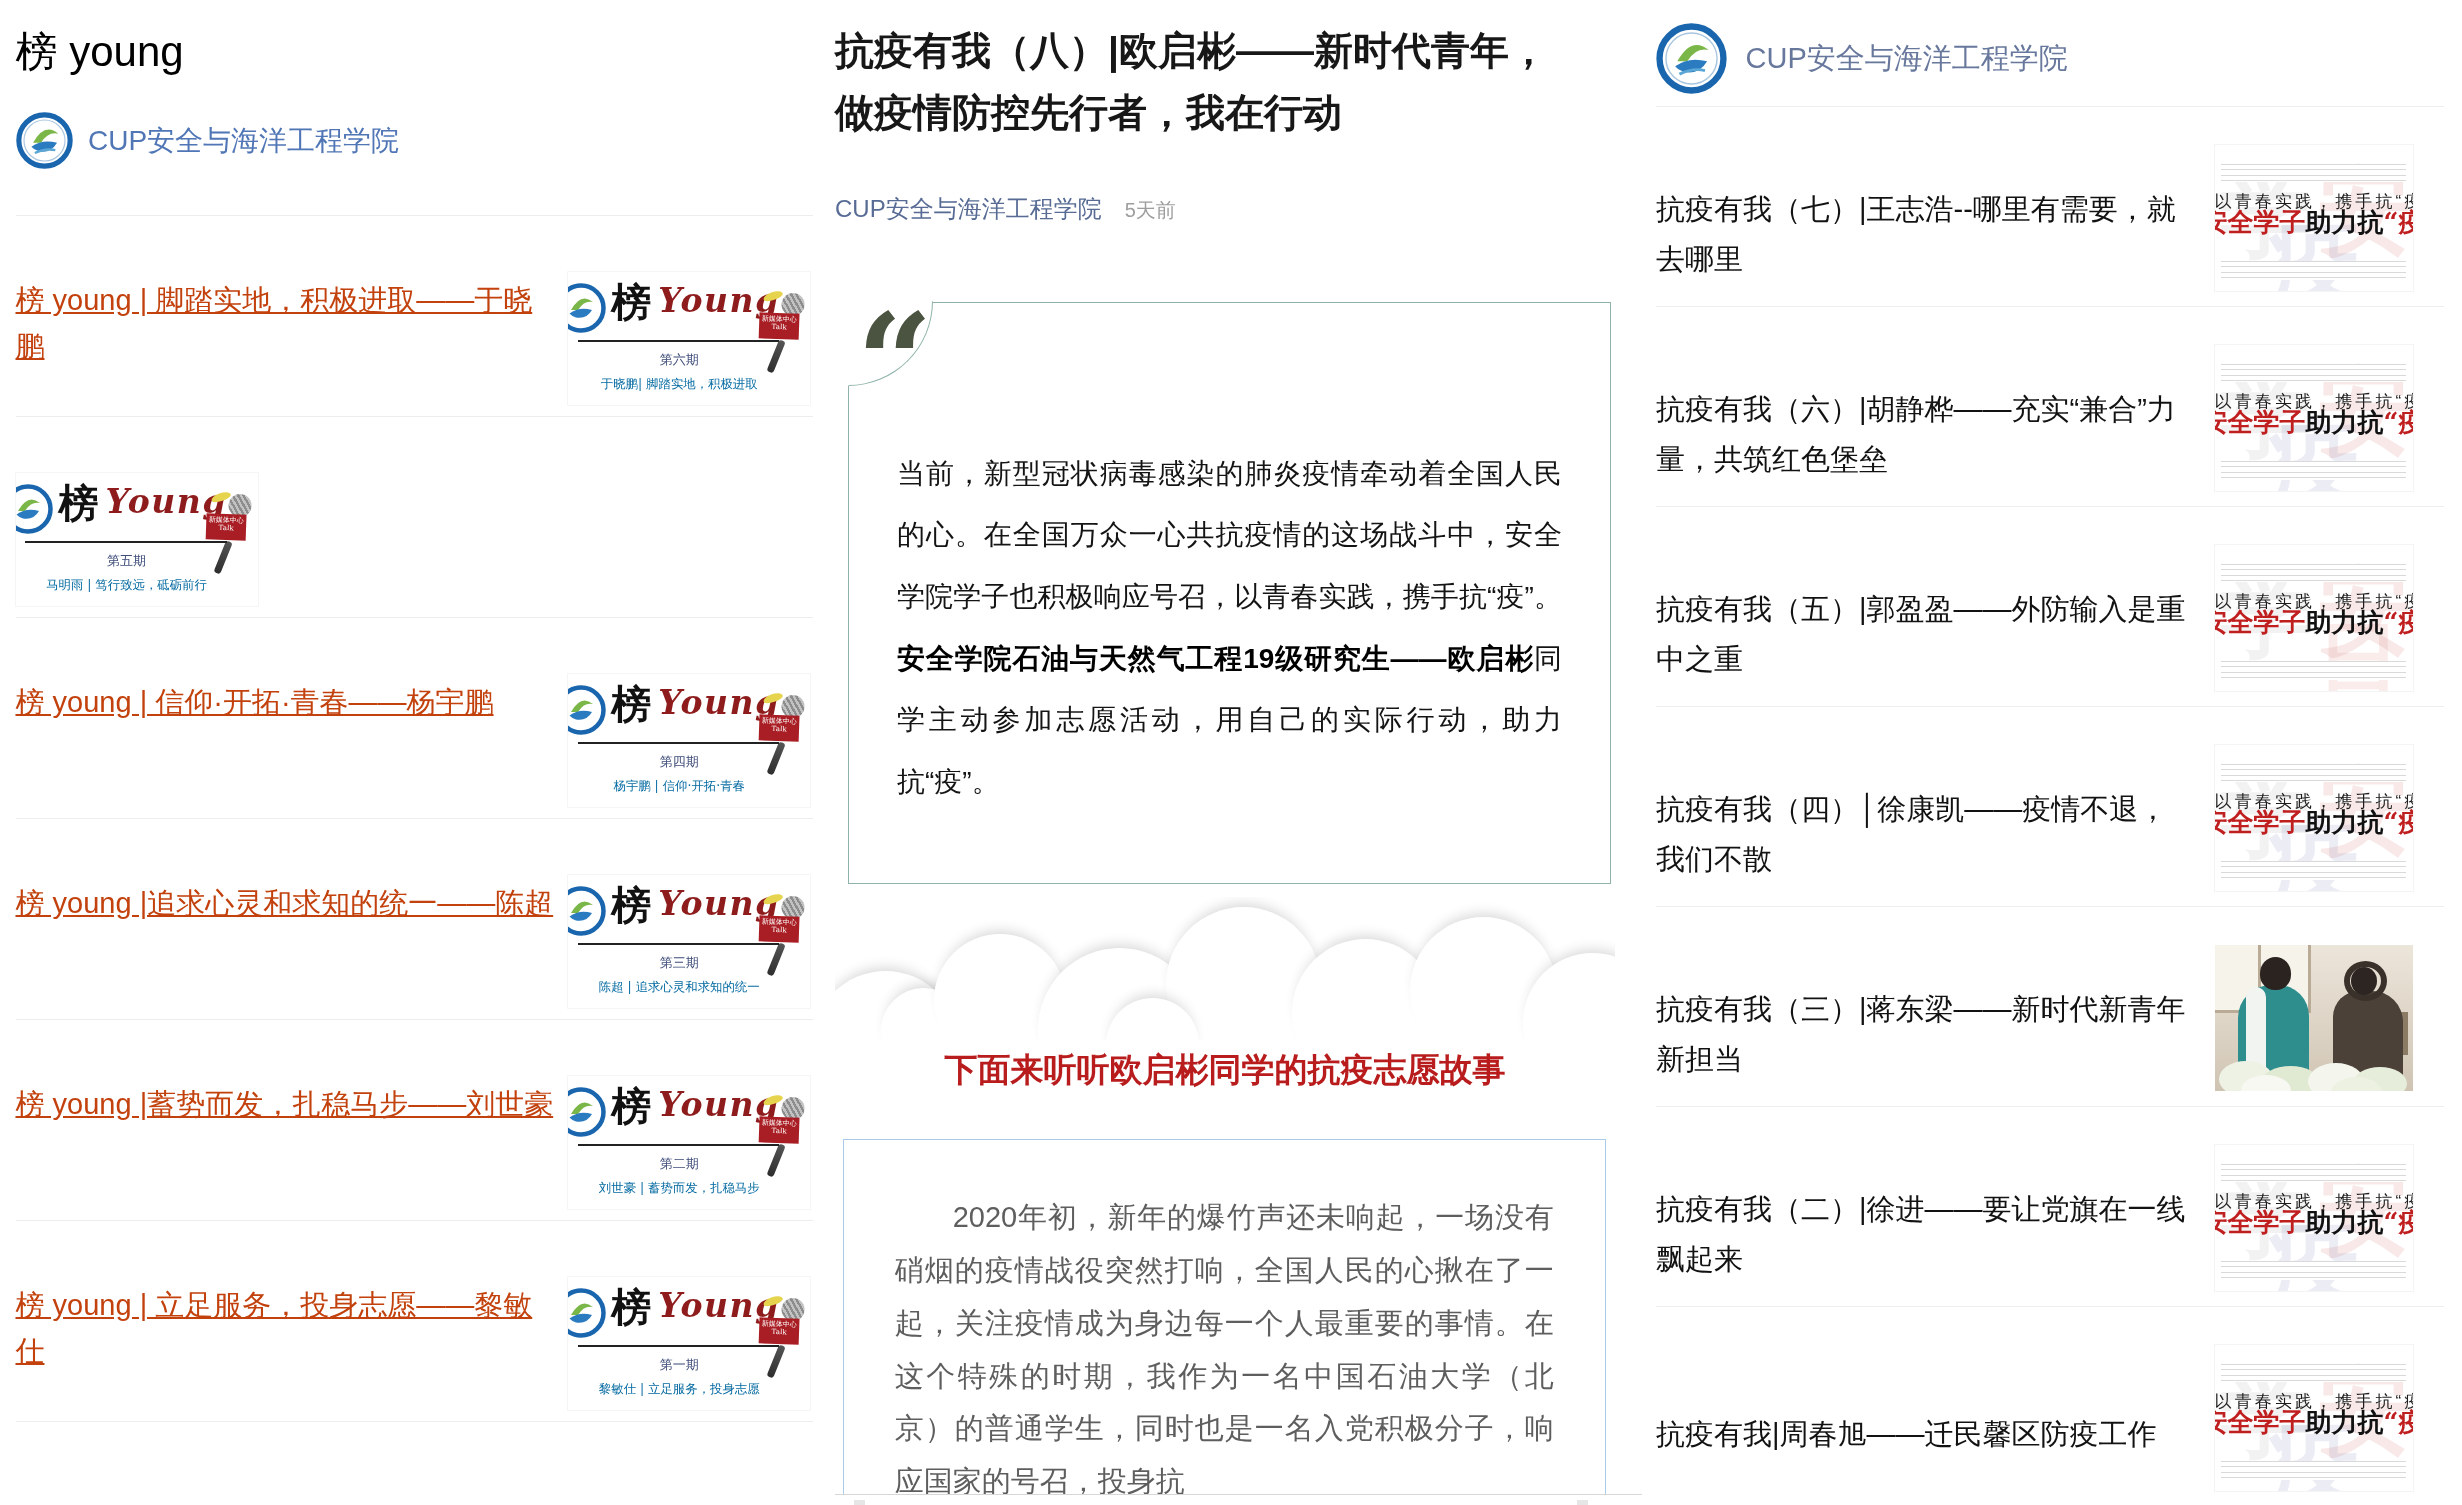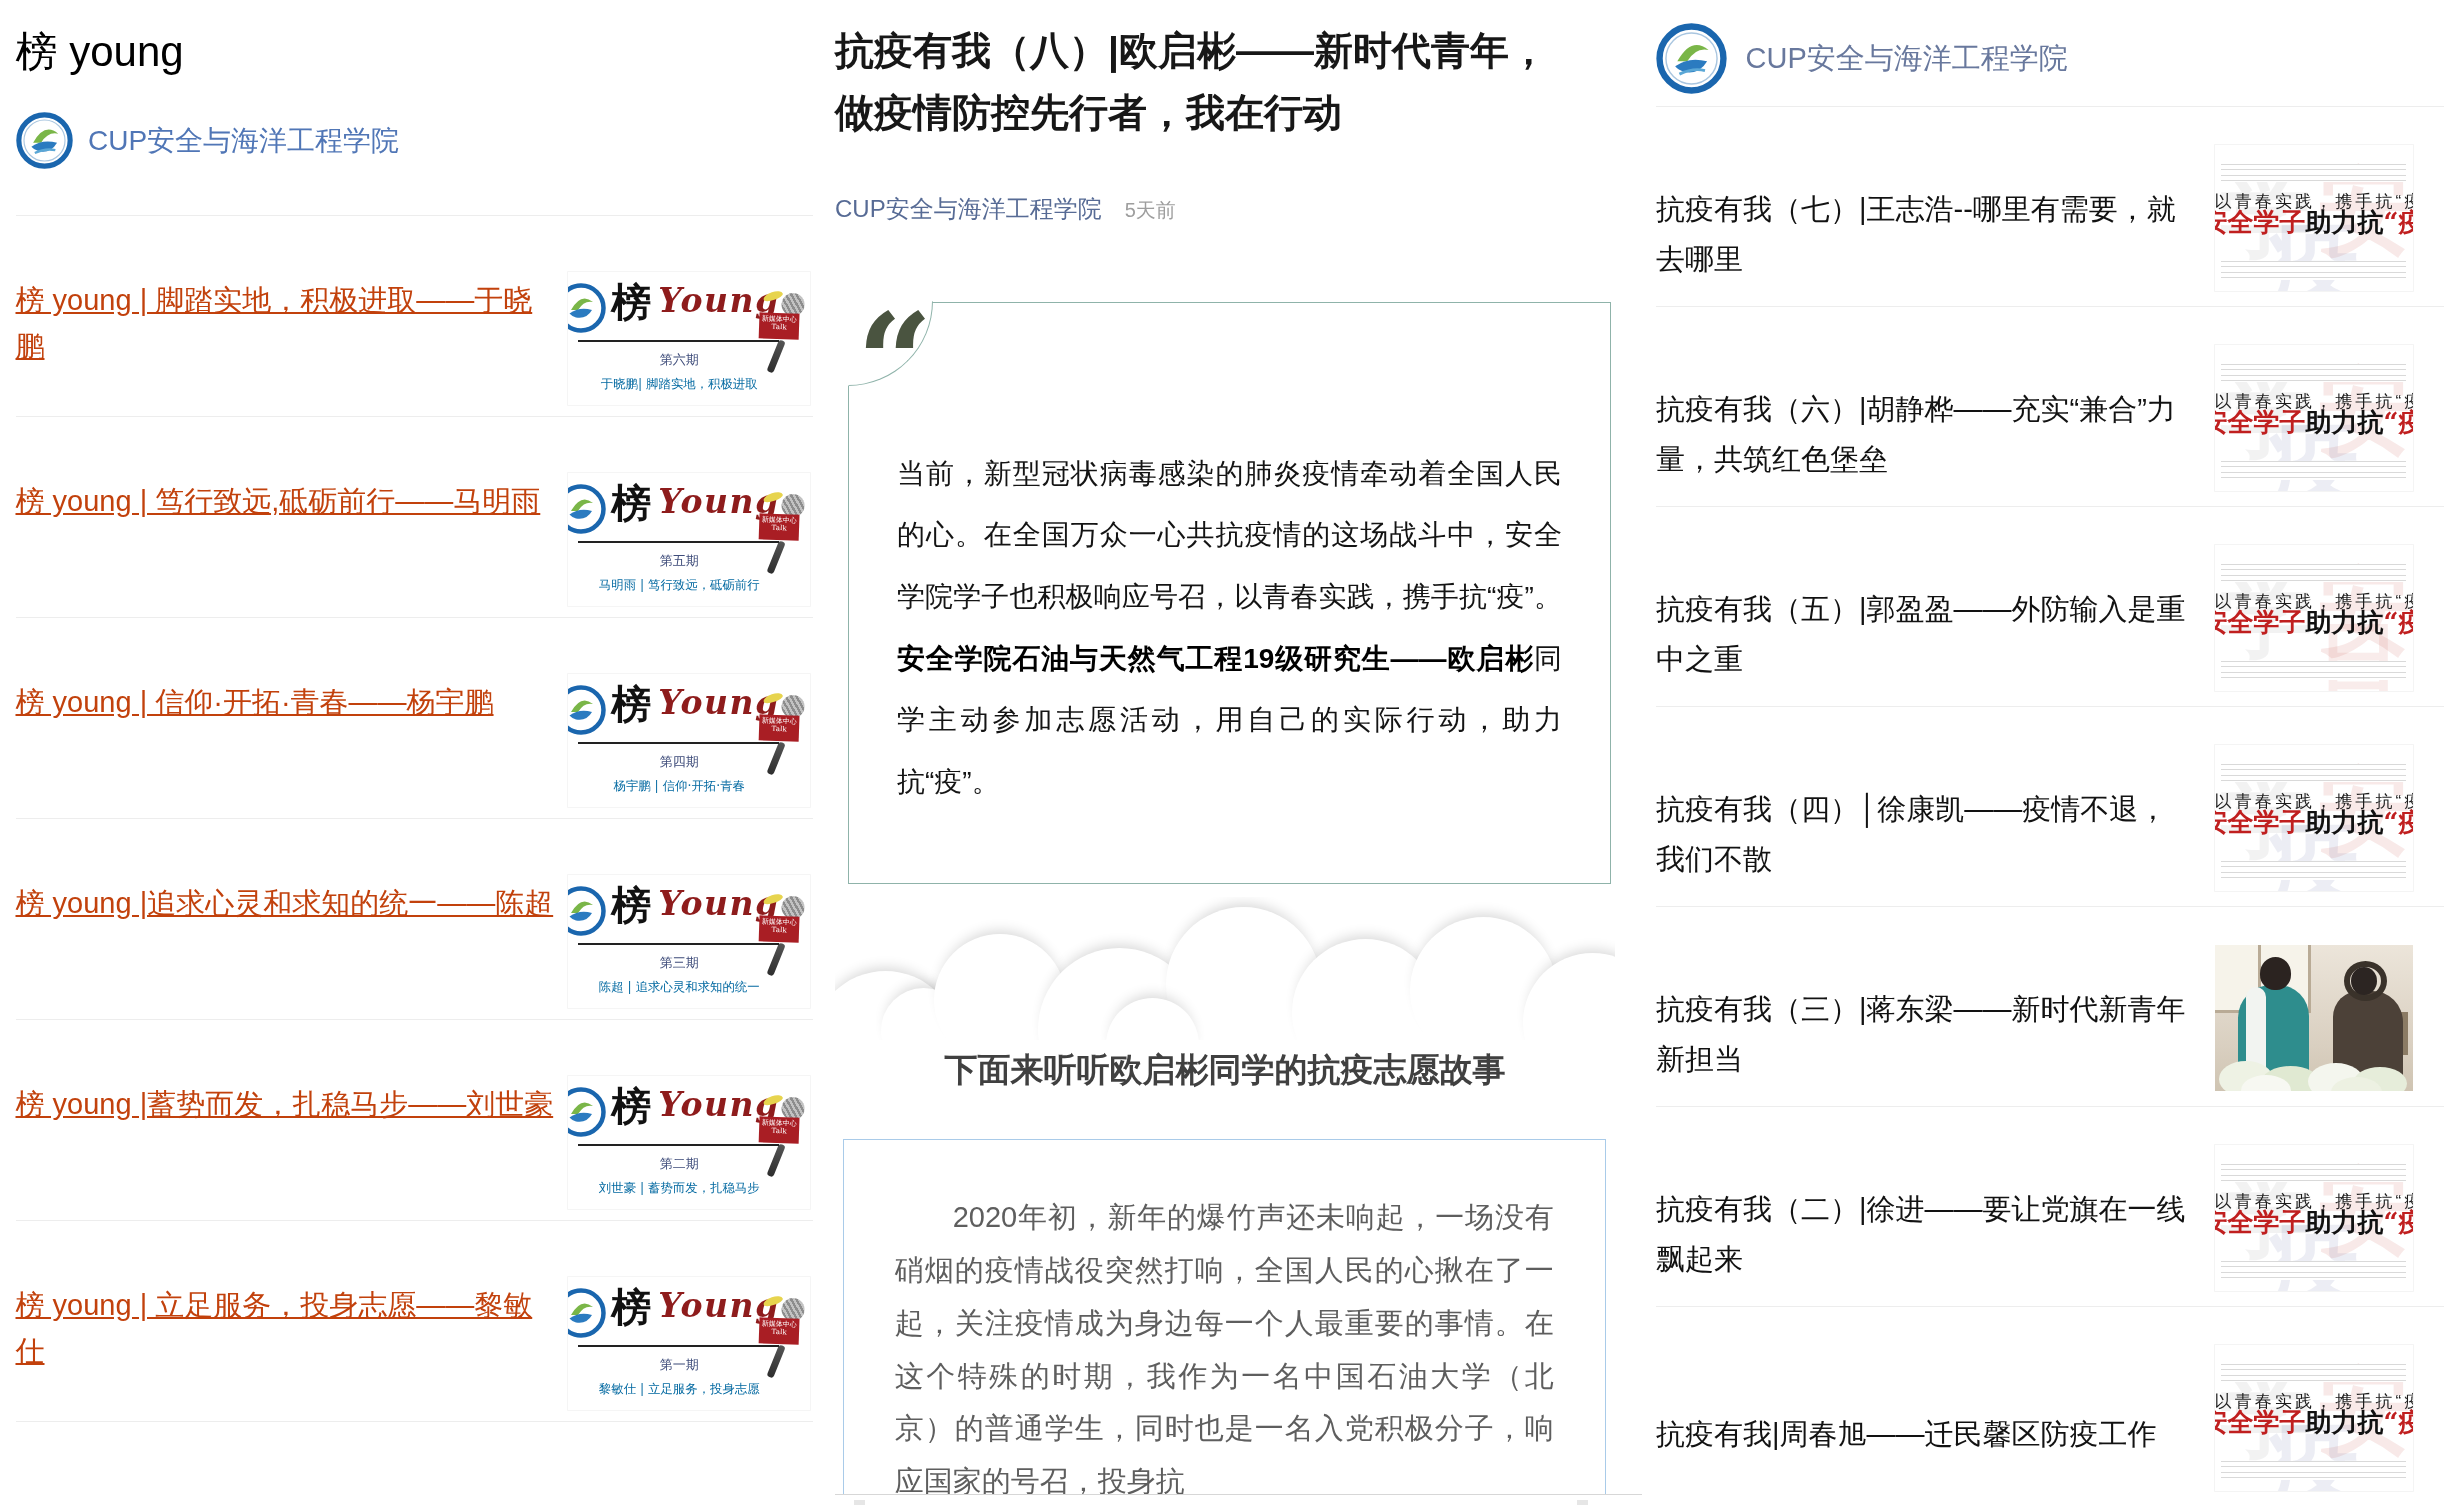--- a/index.html
+++ b/index.html
@@ -62,21 +62,21 @@
     border-radius:0 0 100% 0;}
   .quote-mark{position:absolute;top:-6.2px;left:7.7px;font-family:"DejaVu Serif",serif;font-weight:700;
     font-size:132px;line-height:1;color:#4a5440;letter-spacing:-4.6px;}
   .quote-text{font-size:28px;line-height:2.2;color:#141414;text-align:justify;}
   .quote-text b{font-weight:700;color:#000;}
 
   .clouds{position:relative;height:143px;margin-top:13px;overflow:hidden;}
   .cloud{position:absolute;background:#fff;border-radius:50%;
     box-shadow:0 -9.3px 12.4px -6.2px rgba(0,0,0,.16);}
 
-  .section-heading{margin-top:11px;text-align:center;font-size:33px;font-weight:700;color:#404040;
+  .section-heading{margin-top:11px;text-align:center;font-size:33px;font-weight:700;color:#b91c1c;
     line-height:1.15;}
 
   .story-card{position:relative;margin:50px 0 0 7.7px;width:763px;height:355px;box-sizing:border-box;
     border:1.5px solid #a9cbe9;border-bottom:none;padding:22px 51px 0 51px;overflow:hidden;}
   .story-text{font-size:29px;line-height:1.82;color:#5e5e5e;text-align:justify;text-indent:2em;}
   .story-bottom-line{margin:0 0 0 0;width:807px;border:none;border-top:1.5px solid #d7d7d7;}
   .corner-speck{position:absolute;width:11px;height:6.2px;background:#dcdcdc;opacity:.7;}
 
   
   .rp-inner{padding:0 19.4px 0 14px;}
@@ -172,21 +172,20 @@
             <div class="mic-flag"><span>新媒体中心</span><br><span>Talk</span></div>
             <div class="mic-stem"></div>
           </div>
           <div class="by-line"></div>
           <div class="by-issue">第六期</div>
           <div class="by-cap">于晓鹏| 脚踏实地，积极进取</div>
         </div>
       </div>
 
       <div class="lp-item">
-        <div class="lp-item-title">榜 young | 笃行致远,砥砺前行——马明雨</div>
         <div class="by-thumb">
           <span class="by-logo">
               <svg class="logo-svg" viewBox="0 0 100 100">
                 <circle cx="50" cy="50" r="45" fill="#fff" stroke="#1a66ae" stroke-width="9"></circle>
                 <path d="M30 54 Q50 18 74 38 Q56 34 44 54 Z" fill="#7ab648"></path>
                 <path d="M27 61 Q46 47 72 54 Q61 73 40 69 Q31 66 27 61 Z" fill="#2b7bc0"></path>
               </svg>
             </span>
           <span class="by-bang">榜</span>
           <span class="by-young">Young</span>

